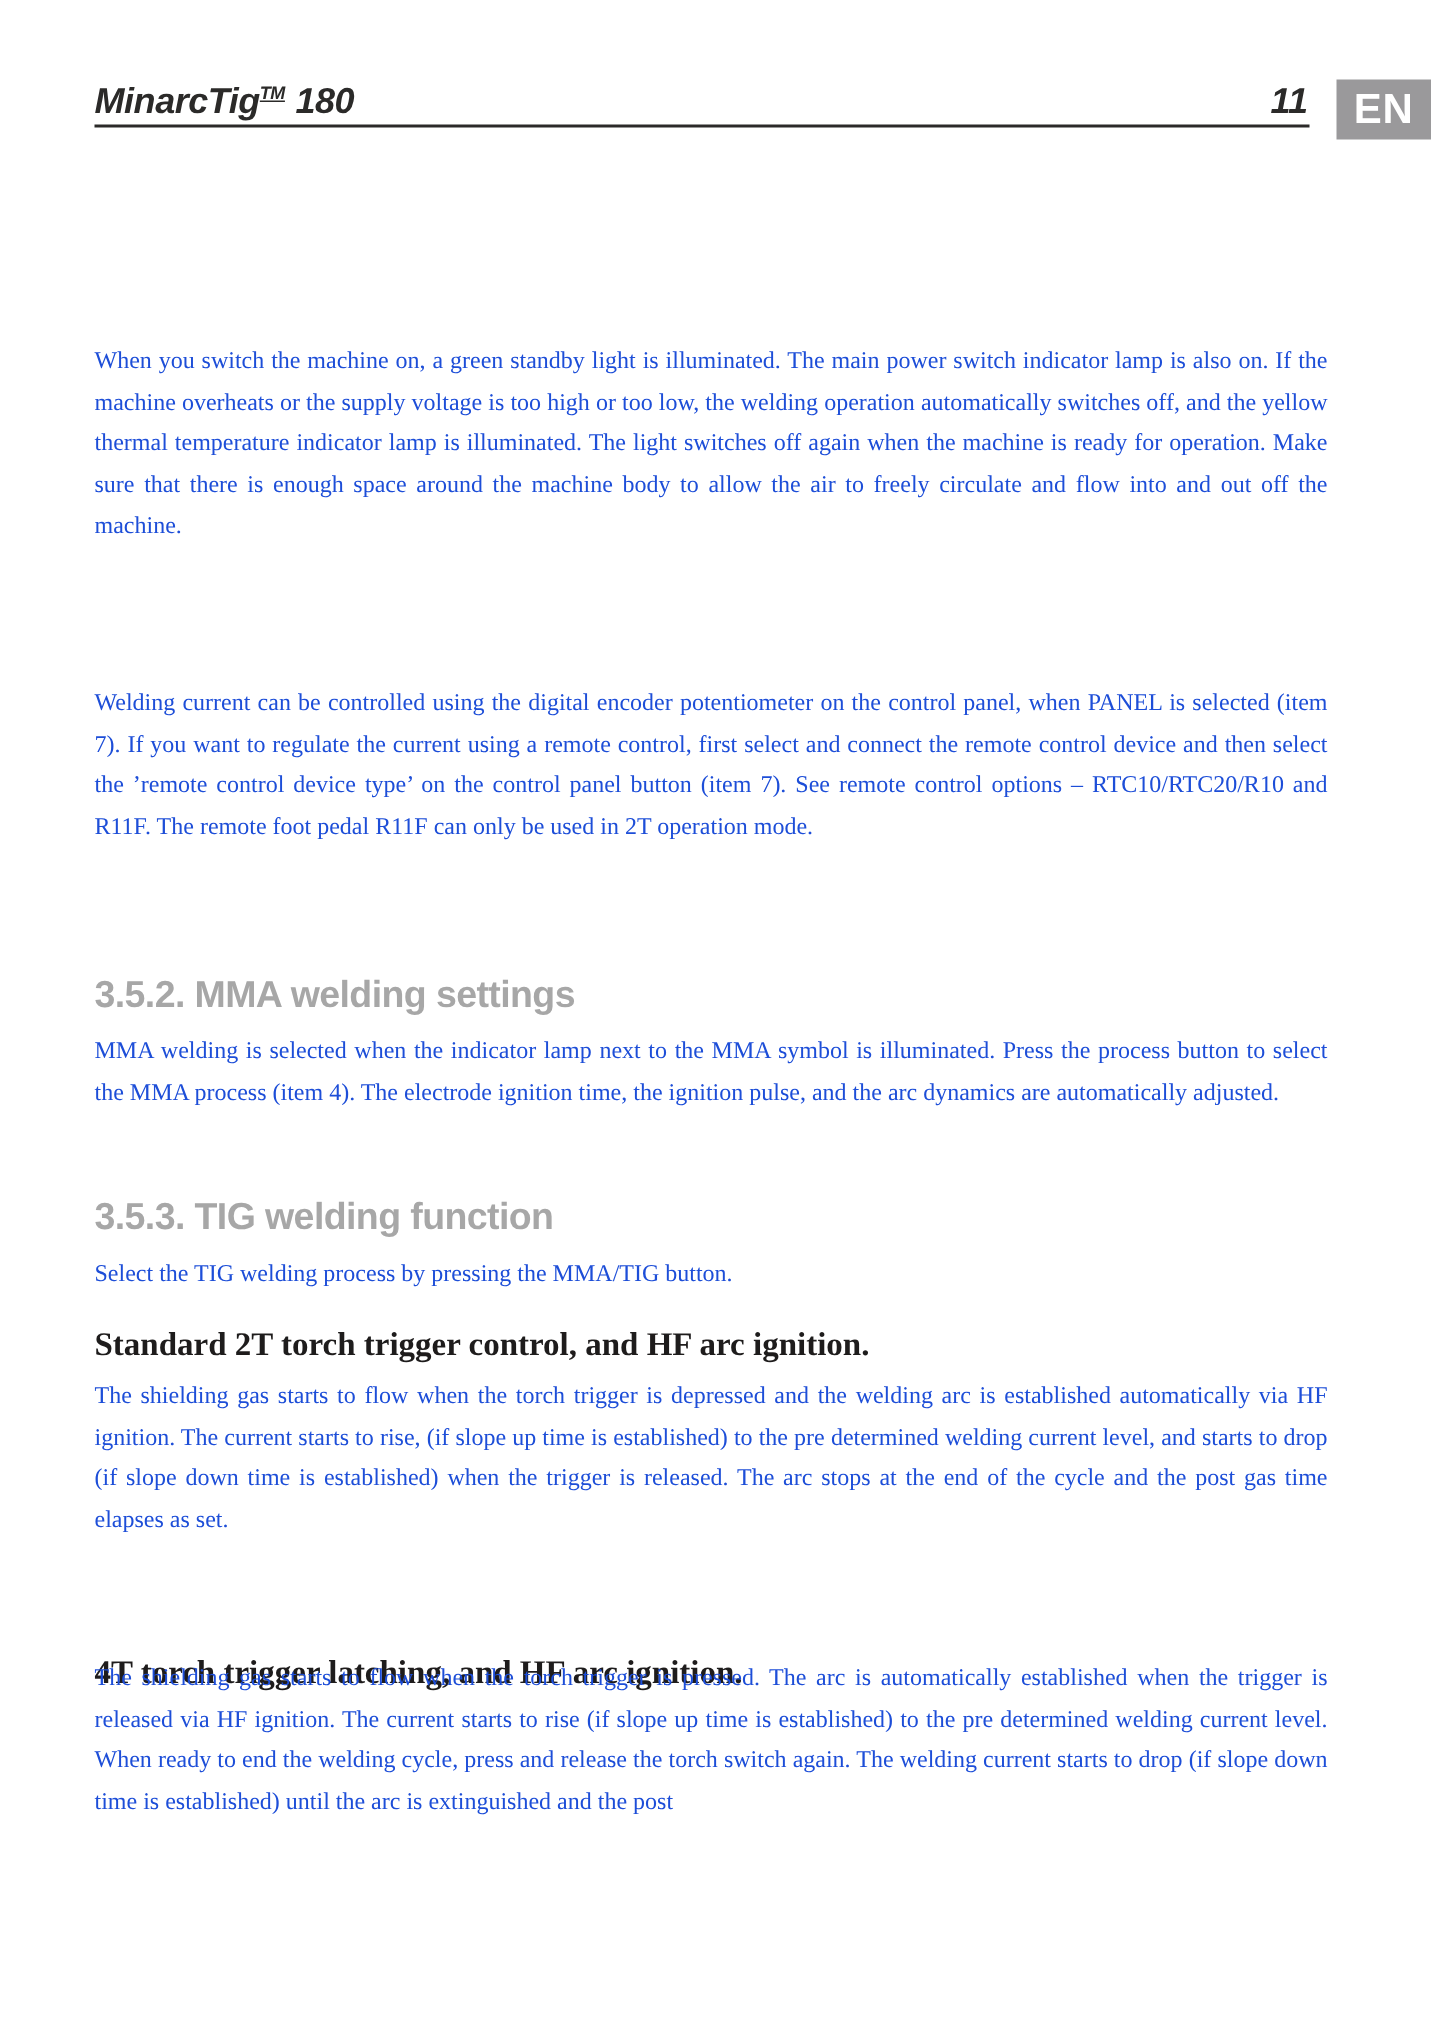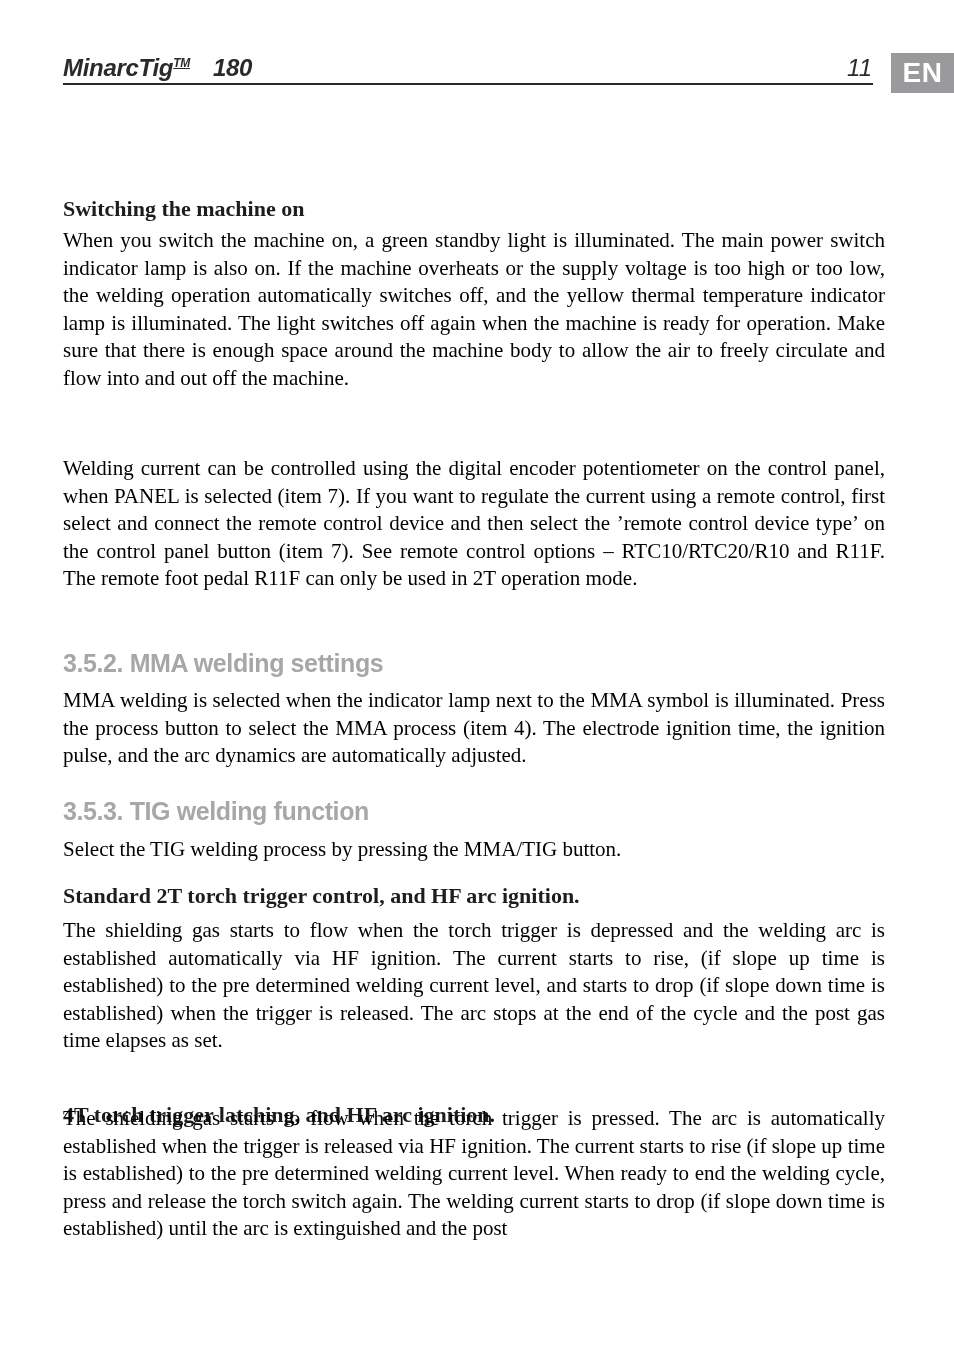--- a/index.html
+++ b/index.html
@@ -26,28 +26,28 @@
     color: #2b2a29;
     letter-spacing: -0.3px;
     white-space: nowrap;
   }
   .doc-title sup {
     font-size: 12px;
     vertical-align: 9px;
     text-decoration: underline;
   }
   .doc-title .model {
-    margin-left: 23px;
+    margin-left: 7px;
   }
   .page-number {
     position: absolute;
     top: 54px;
     right: 82px;
     font-family: "Liberation Sans", sans-serif;
-    font-weight: normal;
+    font-weight: bold;
     font-style: italic;
     font-size: 24px;
     color: #2b2a29;
   }
   .lang-badge {
     position: absolute;
     top: 53px;
     right: 0;
     width: 63px;
     height: 40px;
@@ -98,23 +98,23 @@
   .h-gray {
     font-family: "Liberation Sans", sans-serif;
     font-weight: bold;
     font-size: 25px;
     line-height: 30px;
     letter-spacing: -0.4px;
     color: #a7a7a7;
   }
   .para {
     font-family: "Liberation Serif", serif;
-    font-size: 21px;
+    font-size: 16px;
     line-height: 27.5px;
-    color: #000000;
+    color: #1d4ed8;
     text-align: justify;
   }
   .para.single {
     text-align: left;
   }
   
   .footer {
     position: absolute;
     top: 1276px;
     left: 63px;
@@ -132,21 +132,20 @@
 <div class="page">
 
   <div class="doc-title">
     <span>MinarcTig</span><sup>TM</sup><span class="model">180</span>
   </div>
   <div class="page-number">11</div>
   <div class="lang-badge">EN</div>
   <div class="header-rule"></div>
 
 
-  <div class="block h-serif" style="top:196px;">Switching the machine on</div>
   <div class="block para" style="top:227px;">When you switch the machine on, a green standby light is illuminated. The main power switch indicator lamp is also on. If the machine overheats or the supply voltage is too high or too low, the welding operation automatically switches off, and the yellow thermal temperature indicator lamp is illuminated. The light switches off again when the machine is ready for operation. Make sure that there is enough space around the machine body to allow the air to freely circulate and flow into and out off the machine.</div>
 
   <div class="block para" style="top:455px;">Welding current can be controlled using the digital encoder potentiometer on the control panel, when PANEL is selected (item 7). If you want to regulate the current using a remote control, first select and connect the remote control device and then select the ’remote control device type’ on the control panel button (item 7). See remote control options – RTC10/RTC20/R10 and R11F. The remote foot pedal R11F can only be used in 2T operation mode.</div>
 
   <div class="block h-gray" style="top:648px;">3.5.2. MMA welding settings</div>
   <div class="block para" style="top:687px;">MMA welding is selected when the indicator lamp next to the MMA symbol is illuminated. Press the process button to select the MMA process (item 4). The electrode ignition time, the ignition pulse, and the arc dynamics are automatically adjusted.</div>
 
   <div class="block h-gray" style="top:796px;">3.5.3. TIG welding function</div>
   <div class="block para single" style="top:836px;">Select the TIG welding process by pressing the MMA/TIG button.</div>
 

